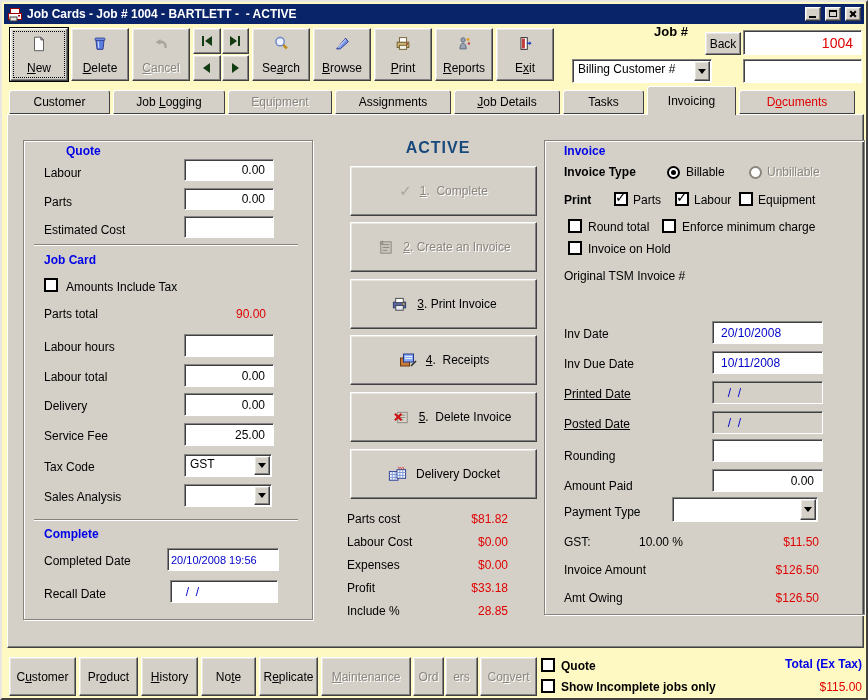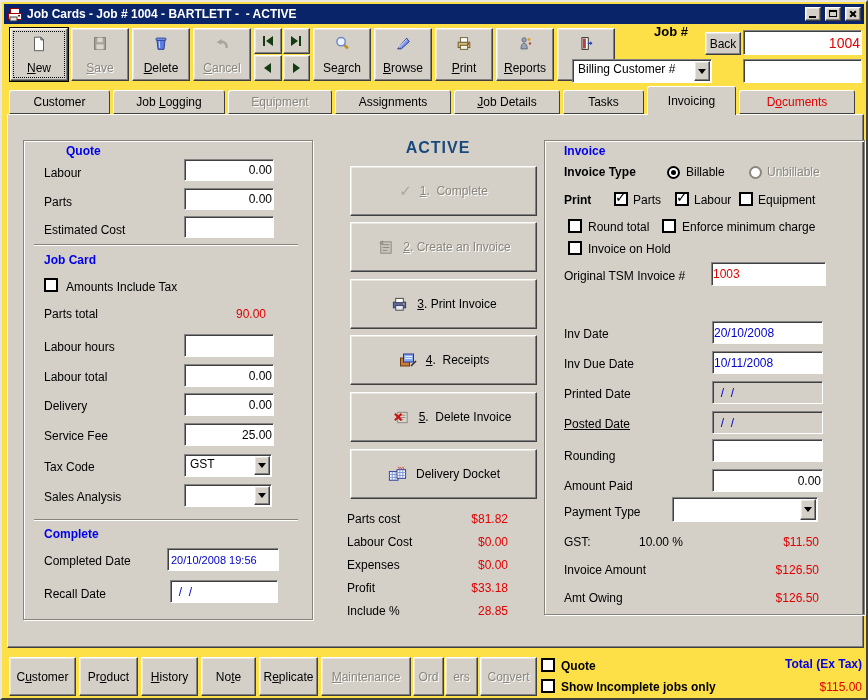--- a/index.html
+++ b/index.html
@@ -1,17 +1,17 @@
 <!DOCTYPE html>
 <html><head>
 <meta charset="utf-8">
 <style>
   html,body{margin:0;padding:0;background:#808080;}
   *{box-sizing:border-box;}
-  .win{position:relative;width:868px;height:700px;background:#fde047;
+  .win{position:relative;width:868px;height:700px;background:#fef9c3;
        font-family:"Liberation Sans","DejaVu Sans",sans-serif;font-size:12px;color:#000;
        border:2px solid;border-color:#e9e6df #404040 #404040 #e9e6df;overflow:hidden;}
   
   .titlebar{position:absolute;left:2px;top:2px;right:2px;height:20px;background:#0a246a;
             display:flex;align-items:center;padding:0 3px;gap:4px;}
   .title{flex:1;color:#fff;font-weight:bold;font-size:12px;white-space:pre;overflow:hidden;}
   .cap{width:16px;height:14px;position:relative;flex:none;}
   .b3{background:#d4d0c8;border:1px solid;border-color:#fff #404040 #404040 #fff;
       box-shadow:inset -1px -1px 0 #808080, inset 1px 1px 0 #e9e6df;}
   .cap .g-min{position:absolute;left:3px;bottom:2px;width:7px;height:2px;background:#000;}
@@ -27,21 +27,21 @@
   .tr{width:0;height:0;border-top:5px solid transparent;border-bottom:5px solid transparent;border-left:7px solid #123c12;}
   .bar{width:2px;height:10px;background:#123c12;}
   .ds{color:#8a867e;text-shadow:1px 1px 0 #fff;}
   .accel{white-space:pre;}
   .focusnew{box-shadow:0 0 0 1px #000, inset -1px -1px 0 #808080, inset 1px 1px 0 #e9e6df;outline:1px dotted #000;outline-offset:-4px;}
   
   .lb{position:absolute;font-size:12px;white-space:nowrap;}
   .bold{font-weight:bold;}
   .fld{position:absolute;background:#fff;border:1px solid;border-color:#848484 #fff #fff #848484;
        box-shadow:inset 1px 1px 0 #404040;font:12px "Liberation Sans","DejaVu Sans",sans-serif;
-       padding:0 1px;color:#000;}
+       padding:0 8px;color:#000;}
   input.fld{outline:none;margin:0;}
   .ra{text-align:right;}
   .blue{color:#0000c8;}
   .red{color:#e00000;}
   .dis{background:#d4d0c8;}
   .sm{font-size:11px;padding:0 3px;}
   .combo{position:absolute;background:#fff;border:1px solid;border-color:#848484 #fff #fff #848484;
          box-shadow:inset 1px 1px 0 #404040;padding:2px 20px 0 5px;}
   .cbtn{position:absolute;top:1px;right:1px;bottom:1px;width:16px;display:flex;align-items:center;justify-content:center;}
   .dar{width:0;height:0;border-left:4px solid transparent;border-right:4px solid transparent;border-top:5px solid #000;}
@@ -98,28 +98,20 @@
   <div class="toolbar">
     <div class="tb b3 focusnew">
       <svg width="18" height="17" viewBox="0 0 20 18">
         <path d="M5 2h7l3 3v12H5z" fill="#fff" stroke="#505050"></path>
         <path d="M12 2v3h3z" fill="#d4d0c8" stroke="#505050"></path>
       </svg>
       <span class="accel"><u>N</u>ew</span>
     </div>
     <div class="tb b3">
       <svg width="18" height="17" viewBox="0 0 20 18">
-        <rect x="4" y="2.5" width="12" height="13" fill="#a8a49c" stroke="#7a766e"></rect>
-        <rect x="7" y="2.5" width="6" height="5" fill="#d9d6cf"></rect>
-        <rect x="6" y="10" width="8" height="5.5" fill="#d9d6cf"></rect>
-      </svg>
-      <span class="accel ds"><u>S</u>ave</span>
-    </div>
-    <div class="tb b3">
-      <svg width="18" height="17" viewBox="0 0 20 18">
         <path d="M5.5 5h9l-1.2 10.5H6.7z" fill="#5a7ede" stroke="#26368e"></path>
         <rect x="4.5" y="3" width="11" height="2.4" rx="1" fill="#8aa6f0" stroke="#26368e"></rect>
         <path d="M8 6.5l.6 7.5" stroke="#cdd9f8" stroke-width="1.2" fill="none"></path>
       </svg>
       <span class="accel"><u>D</u>elete</span>
     </div>
     <div class="tb b3">
       <svg width="18" height="17" viewBox="0 0 20 18">
         <path d="M15 14c1-5-3-8-8-6.5" stroke="#a8a49c" stroke-width="2.6" fill="none"></path>
         <path d="M9.5 4L4 7.5l5.5 3z" fill="#a8a49c"></path>
@@ -358,27 +350,26 @@
       <div class="lb" style="left:213px;top:52px;">Equipment</div>
 
       <span class="ckb" style="left:23px;top:78px;"></span>
       <div class="lb" style="left:43px;top:79px;">Round total</div>
       <span class="ckb" style="left:117px;top:78px;"></span>
       <div class="lb" style="left:137px;top:79px;">Enforce minimum charge</div>
       <span class="ckb" style="left:23px;top:100px;"></span>
       <div class="lb" style="left:43px;top:101px;">Invoice on Hold</div>
 
       <div class="lb" style="left:19px;top:128px;">Original TSM Invoice #</div>
-      <input class="fld red" style="left: 166px; top: 121px; width: 115px; height: 24px;" value="1003">
 
       <div class="lb" style="left:19px;top:186px;">Inv Date</div>
       <input class="fld blue" style="left: 167px; top: 180px; width: 111px; height: 23px;" value="20/10/2008">
       <div class="lb" style="left:19px;top:216px;">Inv Due Date</div>
       <input class="fld blue" style="left: 167px; top: 210px; width: 111px; height: 23px;" value="10/11/2008">
-      <div class="lb" style="left:19px;top:246px;">Printed Date</div>
+      <div class="lb" style="left:19px;top:246px;text-decoration:underline;">Printed Date</div>
       <input class="fld blue dis" style="left: 167px; top: 240px; width: 111px; height: 23px;" value="  /  /">
       <div class="lb" style="left:19px;top:276px;text-decoration:underline;">Posted Date</div>
       <input class="fld blue dis" style="left: 167px; top: 270px; width: 111px; height: 23px;" value="  /  /">
       <div class="lb" style="left:19px;top:308px;">Rounding</div>
       <input class="fld ra" style="left: 167px; top: 298px; width: 111px; height: 23px;" value="">
       <div class="lb" style="left:19px;top:338px;">Amount Paid</div>
       <input class="fld ra" style="left: 167px; top: 328px; width: 111px; height: 23px;" value="0.00">
 
       <div class="lb" style="left:19px;top:364px;">Payment Type</div>
       <div class="combo" style="left:127px;top:356px;width:146px;height:25px;">

